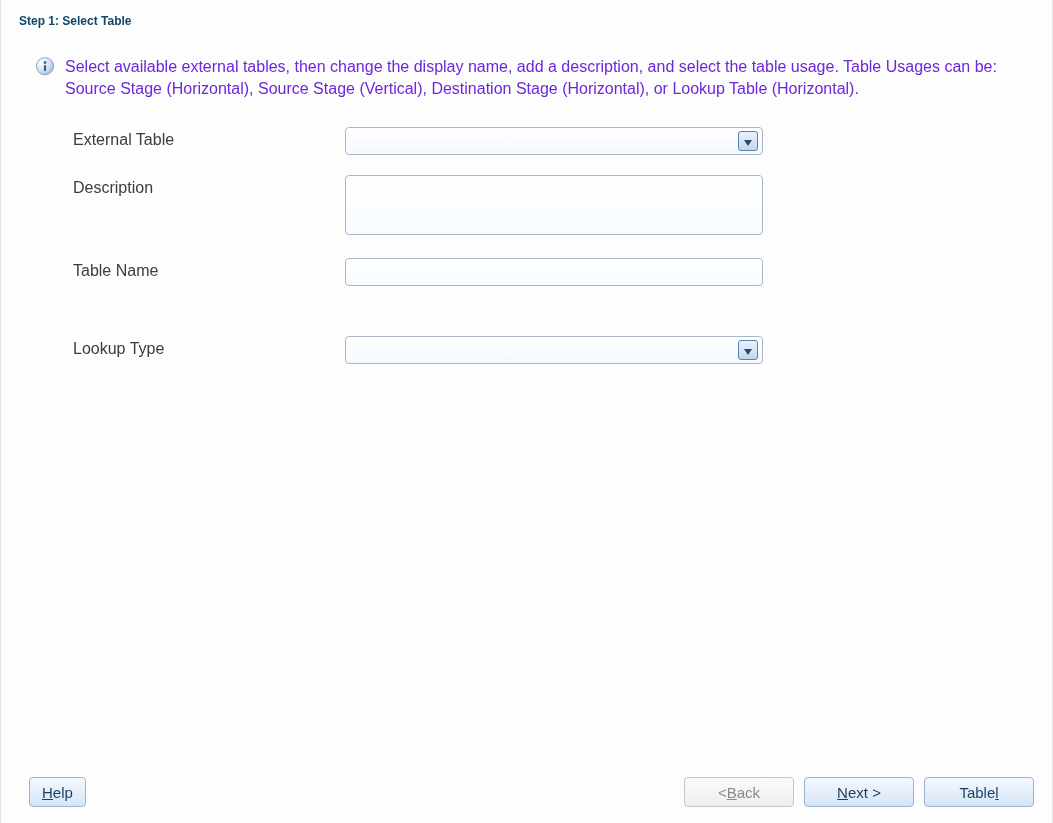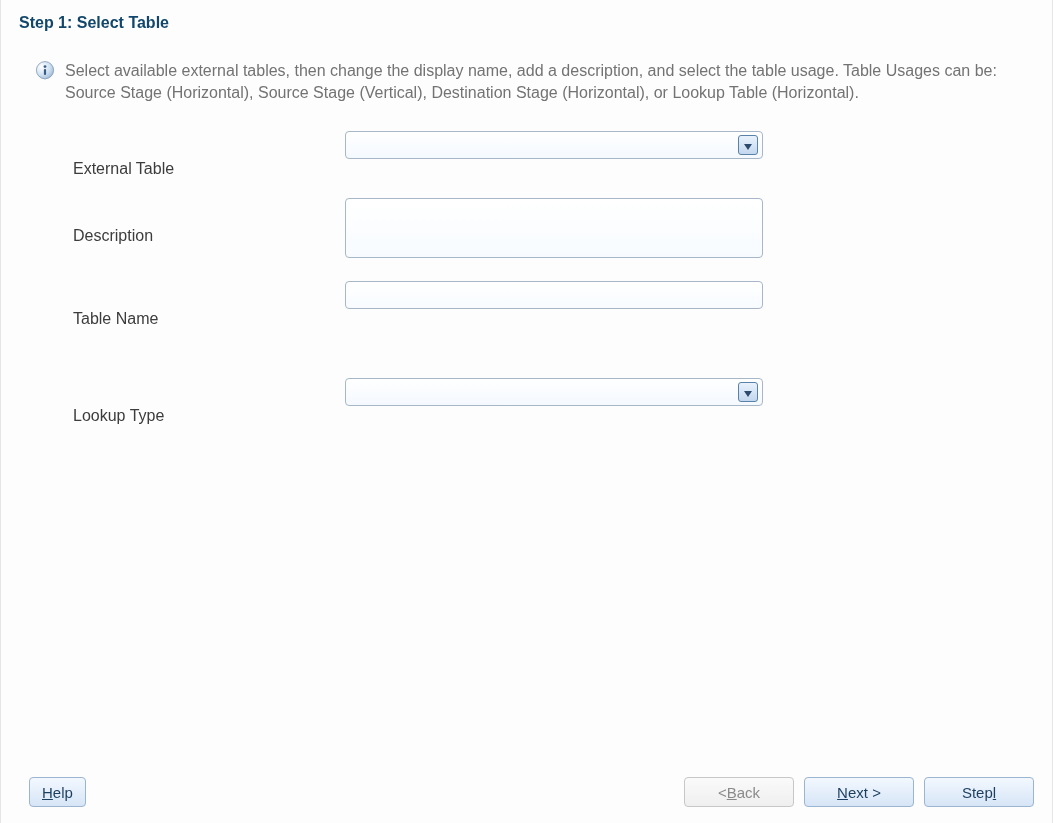--- a/index.html
+++ b/index.html
@@ -16,57 +16,56 @@
     width: 1053px;
     height: 823px;
     box-sizing: border-box;
     position: relative;
     background: #fdfdfd;
     border-left: 1px solid #e5e5e5;
     border-right: 1px solid #e5e5e5;
   }
   .step-header {
     padding: 14px 8px 10px 18px;
-    font-size: 16px;
+    font-size: 12px;
     font-weight: bold;
     color: #12476b;
   }
   .info-row {
     display: flex;
     align-items: flex-start;
     padding: 18px 18px 0 34px;
   }
   .info-icon {
     flex: 0 0 auto;
     width: 20px;
     height: 20px;
     margin-top: 1px;
   }
   .info-text {
     flex: 1 1 auto;
     padding: 0 10px 0 10px;
     font-size: 16px;
     line-height: 1.35;
-    color: #737373;
+    color: #6d28d9;
   }
 
   .form-area {
     padding: 28px 0 0 72px;
   }
   .field-row {
     display: flex;
     align-items: flex-start;
     margin-bottom: 20px;
   }
   .field-label {
     width: 272px;
     font-size: 16px;
     color: #3c3c3c;
     padding-top: 4px;
-    margin-top: 25px;
   }
   .field-control {
     flex: 0 0 auto;
   }
 
   
   .combo {
     width: 418px;
     height: 28px;
     box-sizing: border-box;
@@ -256,19 +255,19 @@
       <span>&lt; </span>
         <span class="mnemonic">B</span>
         <span>ack</span>
     </button>
     <button class="btn">
       <span></span>
         <span class="mnemonic">N</span>
         <span>ext &gt;</span>
     </button>
     <button class="btn">
-      <span>Step</span>
+      <span>Table</span>
         <span class="mnemonic">l</span>
         <span></span>
     </button>
   </div>
 
 </div>
 
 </body></html>

